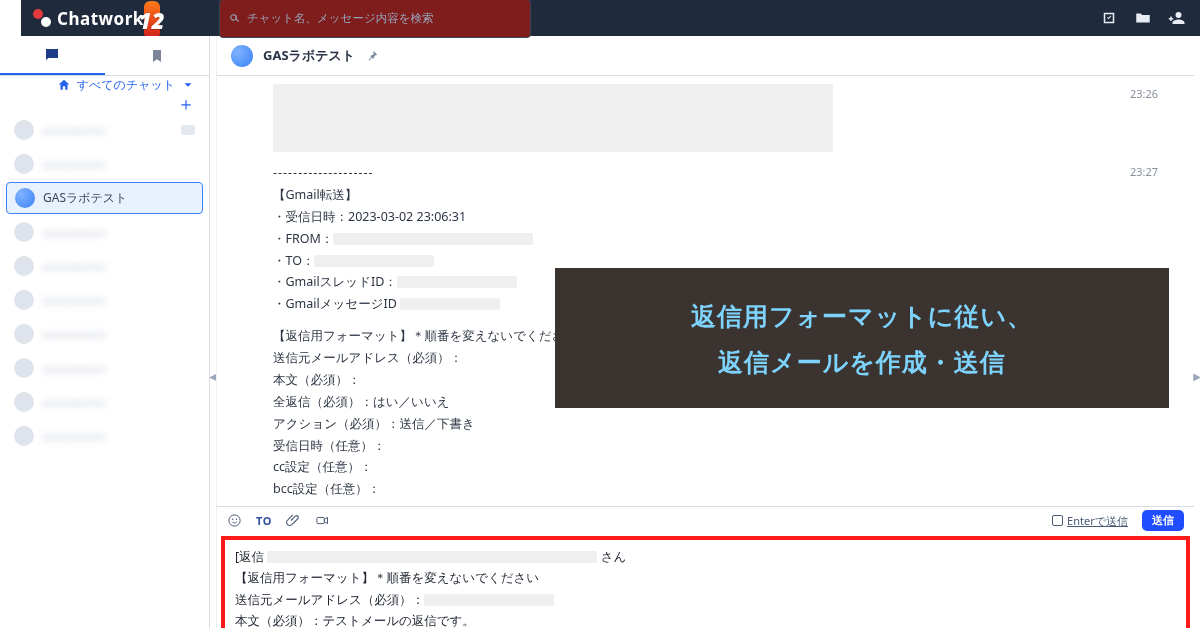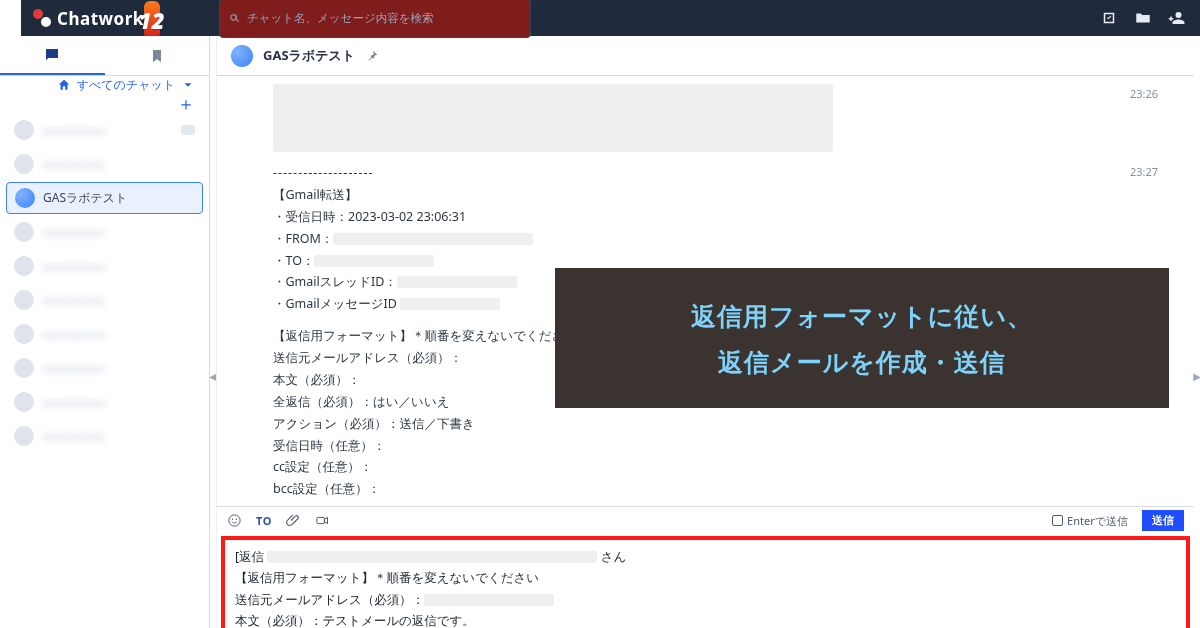--- a/index.html
+++ b/index.html
@@ -165,24 +165,24 @@
 
   
   .compose-bar{
     height:28px;border-top:1px solid var(--border);
     display:flex;align-items:center;gap:14px;
     padding:0 10px;font-size:11px;color:#4b5a74;
   }
   .compose-bar .ic{width:15px;height:15px;display:inline-flex;align-items:center;justify-content:center;color:#4b5a74;fill:#4b5a74;}
   .compose-bar .to{font-weight:700;color:#3553a4;font-size:11px;letter-spacing:.5px;}
   .compose-bar .spacer{flex:1;}
-  .enter-send{display:flex;align-items:center;gap:4px;color:#4b5a74;}
+  .enter-send{display:flex;align-items:center;gap:4px;color:#4b5a74;text-decoration:underline;}
   .enter-send .cb{width:11px;height:11px;border:1.5px solid #4b5a74;border-radius:2px;}
   .send-btn{
-    background:var(--send-bg);color:#fff;border:none;border-radius:0;
+    background:var(--send-bg);color:#fff;border:none;border-radius:5px;
     font-size:11px;padding:3px 10px;font-weight:700;
   }
 
   
   .compose-wrap{
     border:4px solid #ff1a1a;margin:2px 4px 3px 4px;
     padding:6px 10px;
     height:176px;
     font-size:12.5px;line-height:1.7;color:#1e2430;
     overflow:hidden;

